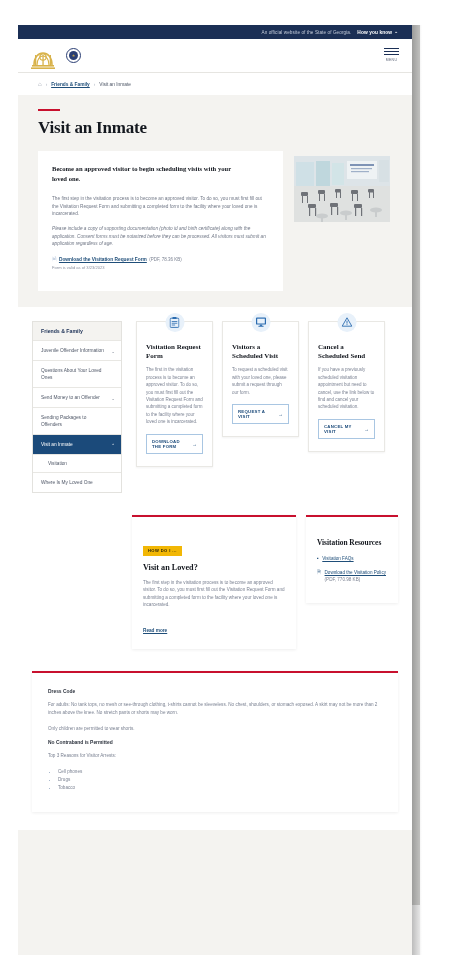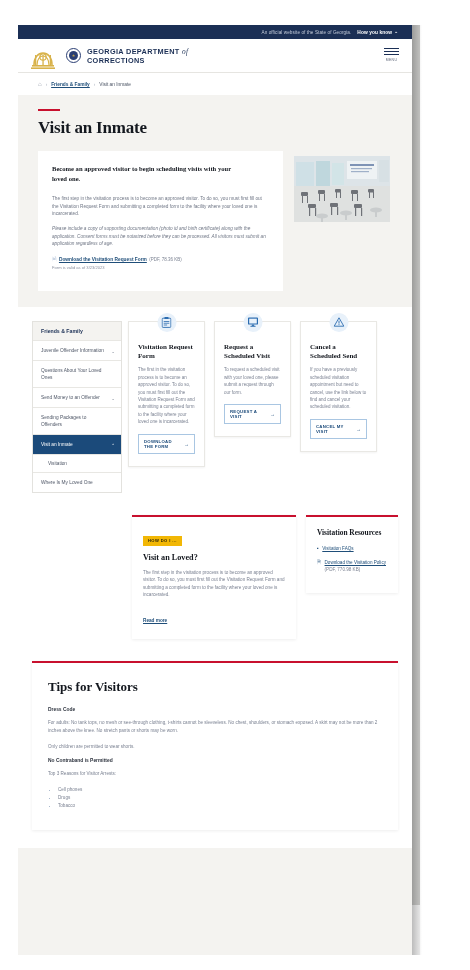--- a/index.html
+++ b/index.html
@@ -163,21 +163,21 @@
   .dl-valid { font-size: 4.1px; color: #8b91a0; margin-top: 2.5px; }
   .hero-photo {
     position: absolute; right: 2px; top: 5px;
     width: 96px; height: 66px;
     overflow: hidden;
     background: #cfd6da;
   }
 
   
   .mid { background: #ffffff; padding: 14px 0 18px 0; }
-  .mid-inner { display: flex; padding: 0 14px; gap: 6px; align-items: flex-start; }
+  .mid-inner { display: flex; padding: 0 14px; gap: 14px; align-items: flex-start; }
 
   
   .sidenav { width: 90px; flex: 0 0 90px; border: 1px solid #e3e2de; border-top: none; }
   .sidenav-head {
     background: #f4f3f0; padding: 6px 8px;
     font-size: 5.2px; font-weight: bold; color: #1b2f55;
     border-top: 1px solid #e3e2de;
   }
   .sidenav-item {
     padding: 6px 14px 6px 8px;
@@ -235,21 +235,21 @@
     font-size: 4.3px; line-height: 5.2px; font-weight: bold;
     color: #1b4a7a; letter-spacing: .25px;
   }
   .cta-arrow { font-size: 5px; color: #1b4a7a; }
 
   
   .promo-row { display: flex; gap: 10px; padding: 0 14px; margin-top: 22px; align-items: flex-start; }
   .promo-spacer { width: 90px; flex: 0 0 90px; }
   .promo-card {
     background: #ffffff; border-top: 2.4px solid #c8102e;
-    padding: 11px 11px 13px 11px;
+    padding: 21px 11px 13px 11px;
     box-shadow: 0 1px 3px rgba(0,0,0,.07);
   }
   .promo-main { flex: 1; }
   .promo-side { width: 92px; flex: 0 0 92px; }
   .howdoi-badge {
     display: inline-block; background: #f2b705; color: #2a2206;
     font-size: 4.1px; font-weight: bold; letter-spacing: .4px;
     padding: 2.5px 5px; margin-bottom: 7px;
   }
   .promo-title {
@@ -313,25 +313,20 @@
         <rect x="3" y="32.4" width="24" height="1.6" fill="#d8b24a"></rect>
         <rect x="7" y="20" width="1.3" height="10" fill="#d8b24a"></rect>
         <rect x="14.4" y="20" width="1.3" height="10" fill="#d8b24a"></rect>
         <rect x="21.7" y="20" width="1.3" height="10" fill="#d8b24a"></rect>
         <circle cx="15" cy="22" r="3.2" fill="none" stroke="#d8b24a" stroke-width="1.2"></circle>
       </svg>
     </div>
     <div class="agency-mark">
       <div class="agency-seal">
         <div class="agency-seal-inner">★</div>
-      </div>
-      <div class="agency-name">
-        <span>GEORGIA DEPARTMENT</span>
-        <em>of</em><br>
-        <span>CORRECTIONS</span>
       </div>
     </div>
     <div class="menu-btn">
       <span class="bar"></span>
       <span class="bar"></span>
       <span class="bar"></span>
       <span class="menu-label">MENU</span>
     </div>
   </div>
 
@@ -461,21 +456,21 @@
 
         <div class="icard">
           <div class="icard-icon">
             <svg width="11" height="10" viewBox="0 0 11 10">
               <rect x="0.5" y="0.6" width="10" height="7" rx="0.9" fill="#2b6cb0"></rect>
               <rect x="1.7" y="1.7" width="7.6" height="4.8" fill="#e8f1fa"></rect>
               <rect x="4.4" y="7.6" width="2.2" height="1.3" fill="#2b6cb0"></rect>
               <rect x="2.8" y="8.8" width="5.4" height="0.9" rx="0.4" fill="#2b6cb0"></rect>
             </svg>
           </div>
-          <h3>Request a Scheduled Visit</h3>
+          <h3>Visitors a Scheduled Visit</h3>
           <p>To request a scheduled visit with your loved one, please submit a request through our form.</p>
           <div class="cta">
             <span class="cta-label">REQUEST A VISIT</span>
             <span class="cta-arrow">→</span>
           </div>
         </div>
 
         <div class="icard">
           <div class="icard-icon">
             <svg width="11" height="10" viewBox="0 0 11 10">
@@ -516,21 +511,20 @@
               <a class="res-link">Download the Visitation Policy</a>
               <span class="res-meta">(PDF, 770.98 KB)</span>
             </span>
           </li>
         </ul>
       </div>
     </div>
 
     <div class="tips-wrap">
       <div class="tips-card">
-        <div class="tips-title">Tips for Visitors</div>
         <div class="tips-h">Dress Code</div>
         <p class="tips-p">For adults: No tank tops, no mesh or see-through clothing, t-shirts cannot be sleeveless. No chest, shoulders, or stomach exposed. A skirt may not be more than 2 inches above the knee. No stretch pants or shorts may be worn.</p>
         <p class="tips-p">Only children are permitted to wear shorts.</p>
         <div class="tips-h">No Contraband is Permitted</div>
         <p class="tips-p">Top 3 Reasons for Visitor Arrests:</p>
         <ul class="tips-list">
           <li>Cell phones</li>
           <li>Drugs</li>
           <li>Tobacco</li>
         </ul>

